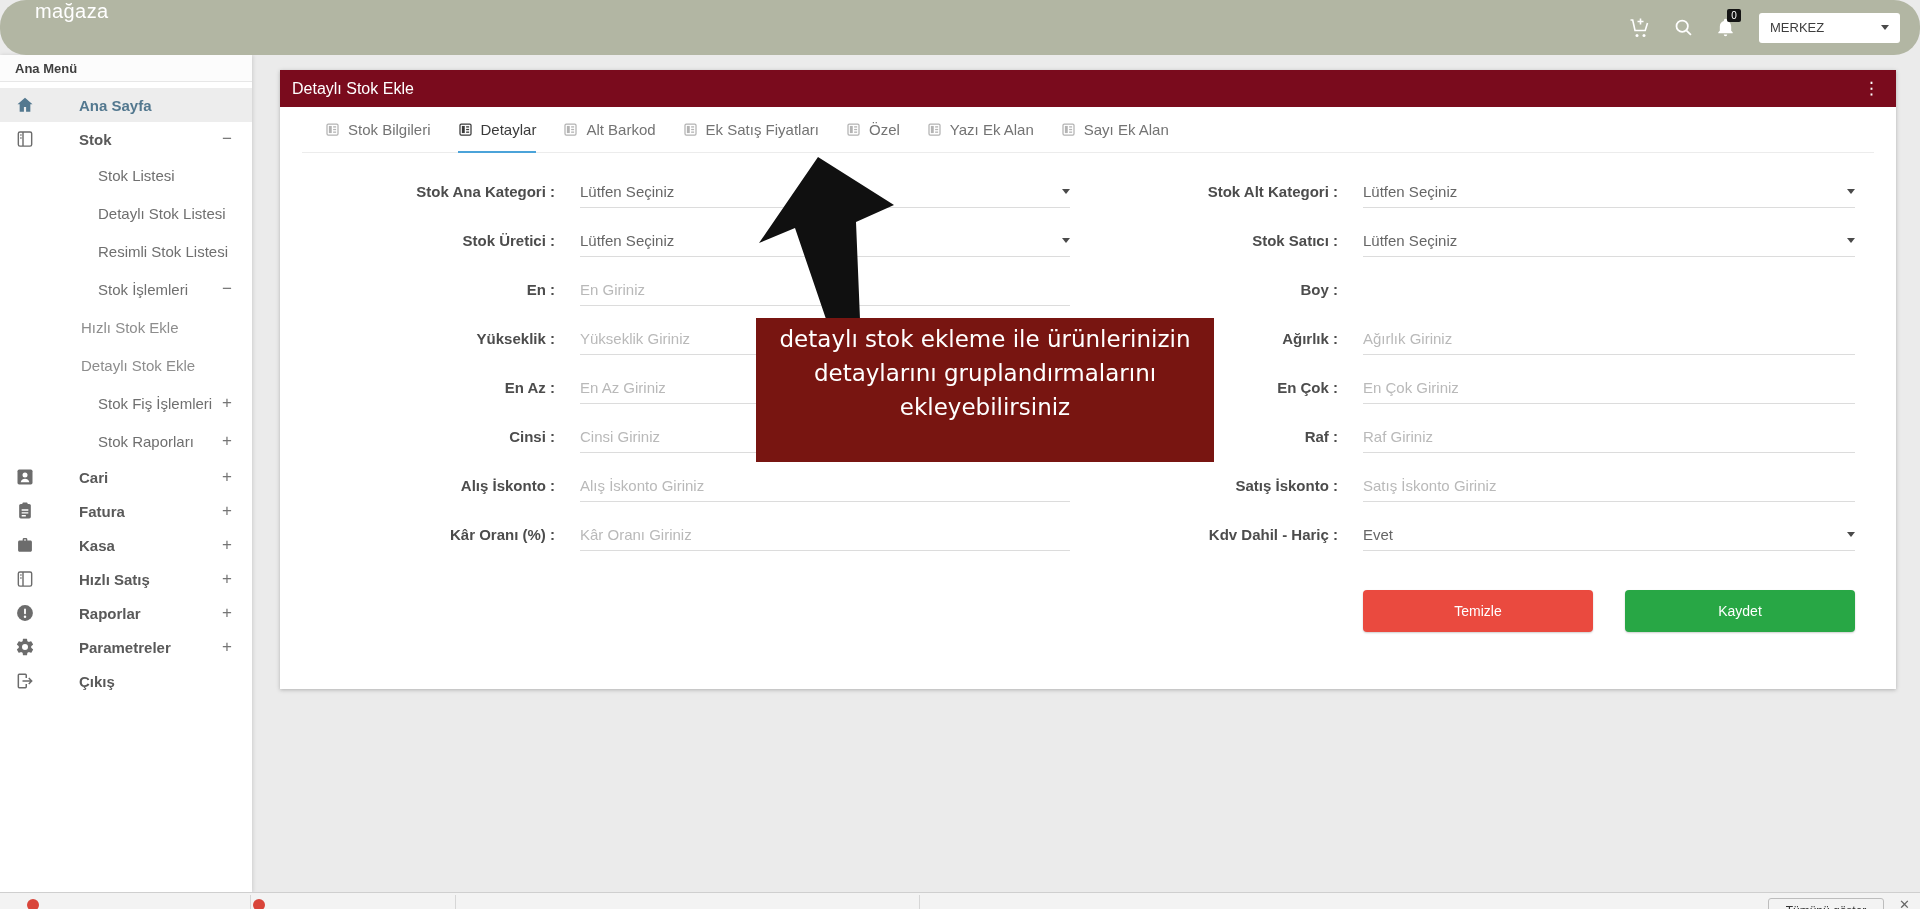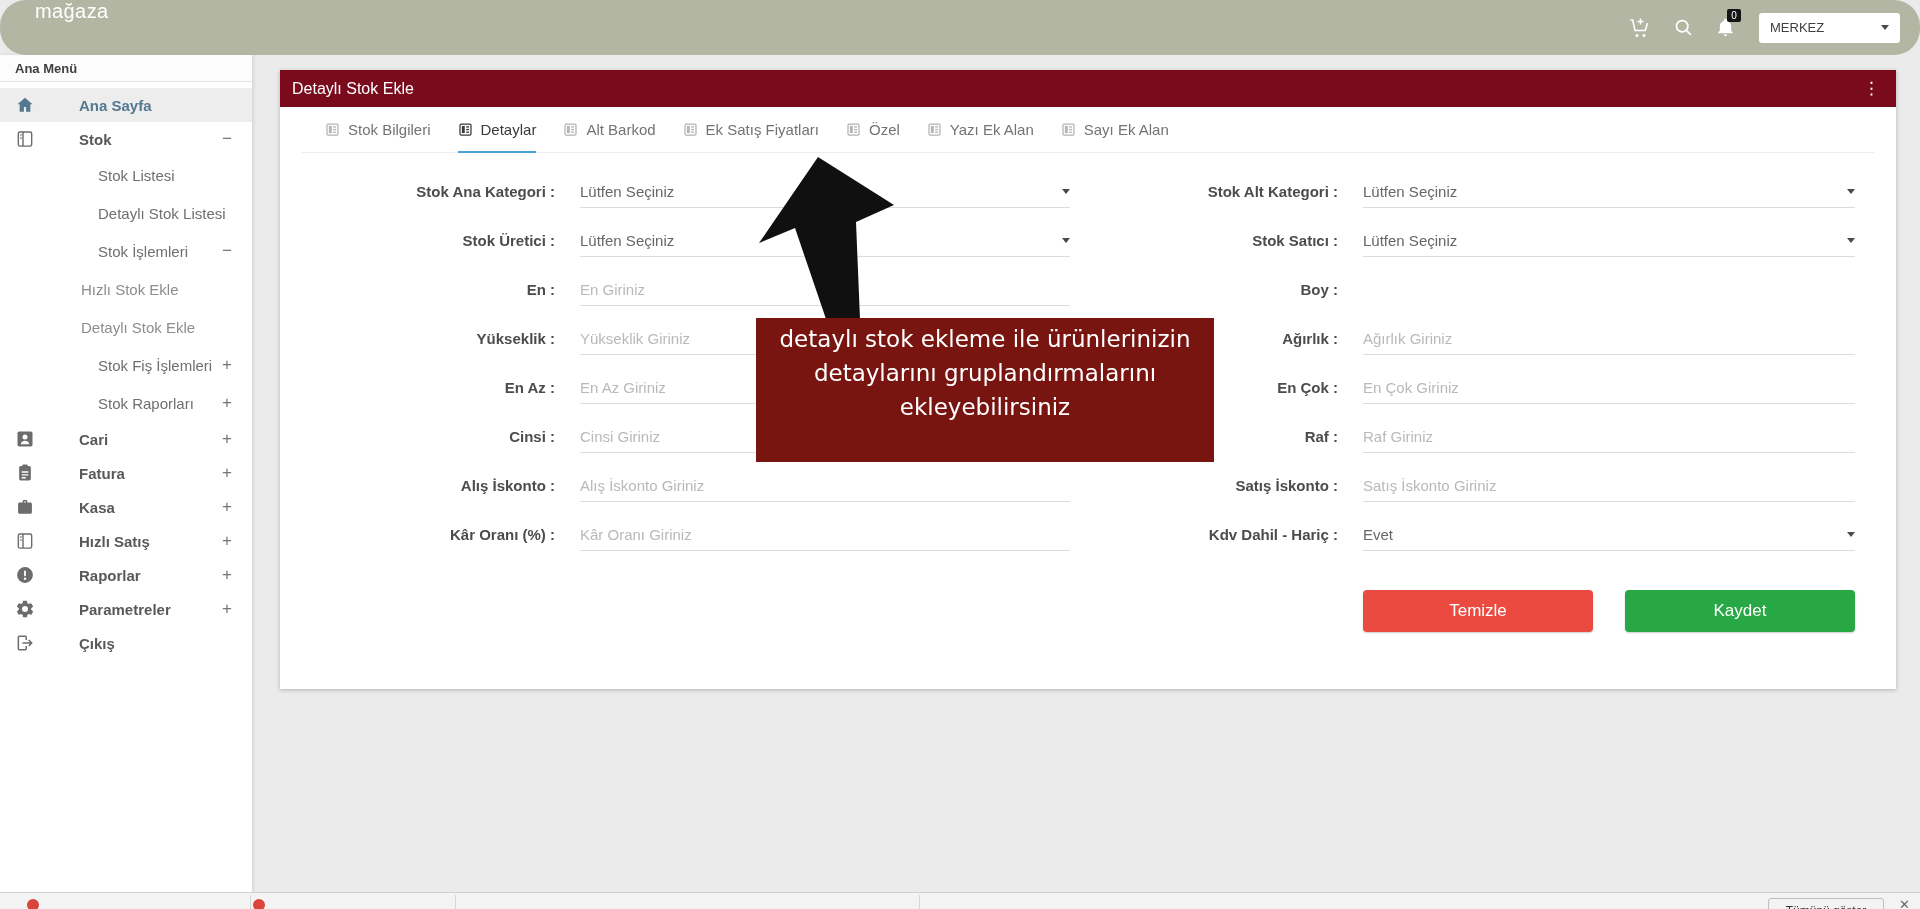--- a/index.html
+++ b/index.html
@@ -47,21 +47,21 @@
   .col-l .f-label { flex:0 0 275px; }
   .col-r .f-label { flex:0 0 250px; }
   .f-field { flex:1; margin-left:25px; border-bottom:1px solid #dcdcdc; height:33px; display:flex; align-items:center; }
   .col-l .f-field { margin-right:18px; }
   .col-r .f-field { margin-right:41px; }
   .f-input { border:none; outline:none; width:100%; font-size:15px; color:#444; background:transparent; font-family:inherit; }
   .f-input::placeholder { color:#b9b9b9; }
   .f-select { justify-content:space-between; cursor:pointer; }
   .f-value { font-size:15px; color:#666; }
   .btn-row { display:flex; gap:32px; margin:31px 41px 0 275px; }
-  .btn { flex:1; height:42px; border:none; border-radius:4px; color:#fff; font-size:17px; cursor:pointer; font-family:inherit; box-shadow:0 1px 2px rgba(0,0,0,.2); }
+  .btn { flex:1; height:42px; border:none; border-radius:4px; color:#fff; font-size:14px; cursor:pointer; font-family:inherit; box-shadow:0 1px 2px rgba(0,0,0,.2); }
   .btn-clear { background:#ea4a3f; }
   .btn-save { background:#28a745; }
 
   
   .tooltip-box { position:absolute; left:756px; top:318px; width:458px; height:144px; background:#781511; z-index:40; color:#fff; text-align:center; padding-top:4px; }
   .tt-line { font-size:23px; line-height:34px; font-family:"DejaVu Sans",sans-serif; }
   .arrow-svg { position:absolute; left:0; top:0; z-index:39; pointer-events:none; }
 
   
   .dlbar { position:absolute; left:0; right:0; bottom:0; height:17px; background:#f3f3f3; border-top:1px solid #cfcfcf; z-index:50; overflow:hidden; }
@@ -126,20 +126,23 @@
           <span>Stok</span>
           <span class="sb-toggle">−</span>
         </div>
         <div class="sb-item lvl1">
           <span>Stok Listesi</span>
         </div>
         <div class="sb-item lvl1">
           <span>Detaylı Stok Listesi</span>
         </div>
         <div class="sb-item lvl1">
+          <span>Resimli Stok Listesi</span>
+        </div>
+        <div class="sb-item lvl1">
           <span>Stok İşlemleri</span>
           <span class="sb-toggle">−</span>
         </div>
         <div class="sb-item lvl2">
           <span>Hızlı Stok Ekle</span>
         </div>
         <div class="sb-item lvl2">
           <span>Detaylı Stok Ekle</span>
         </div>
         <div class="sb-item lvl1">

